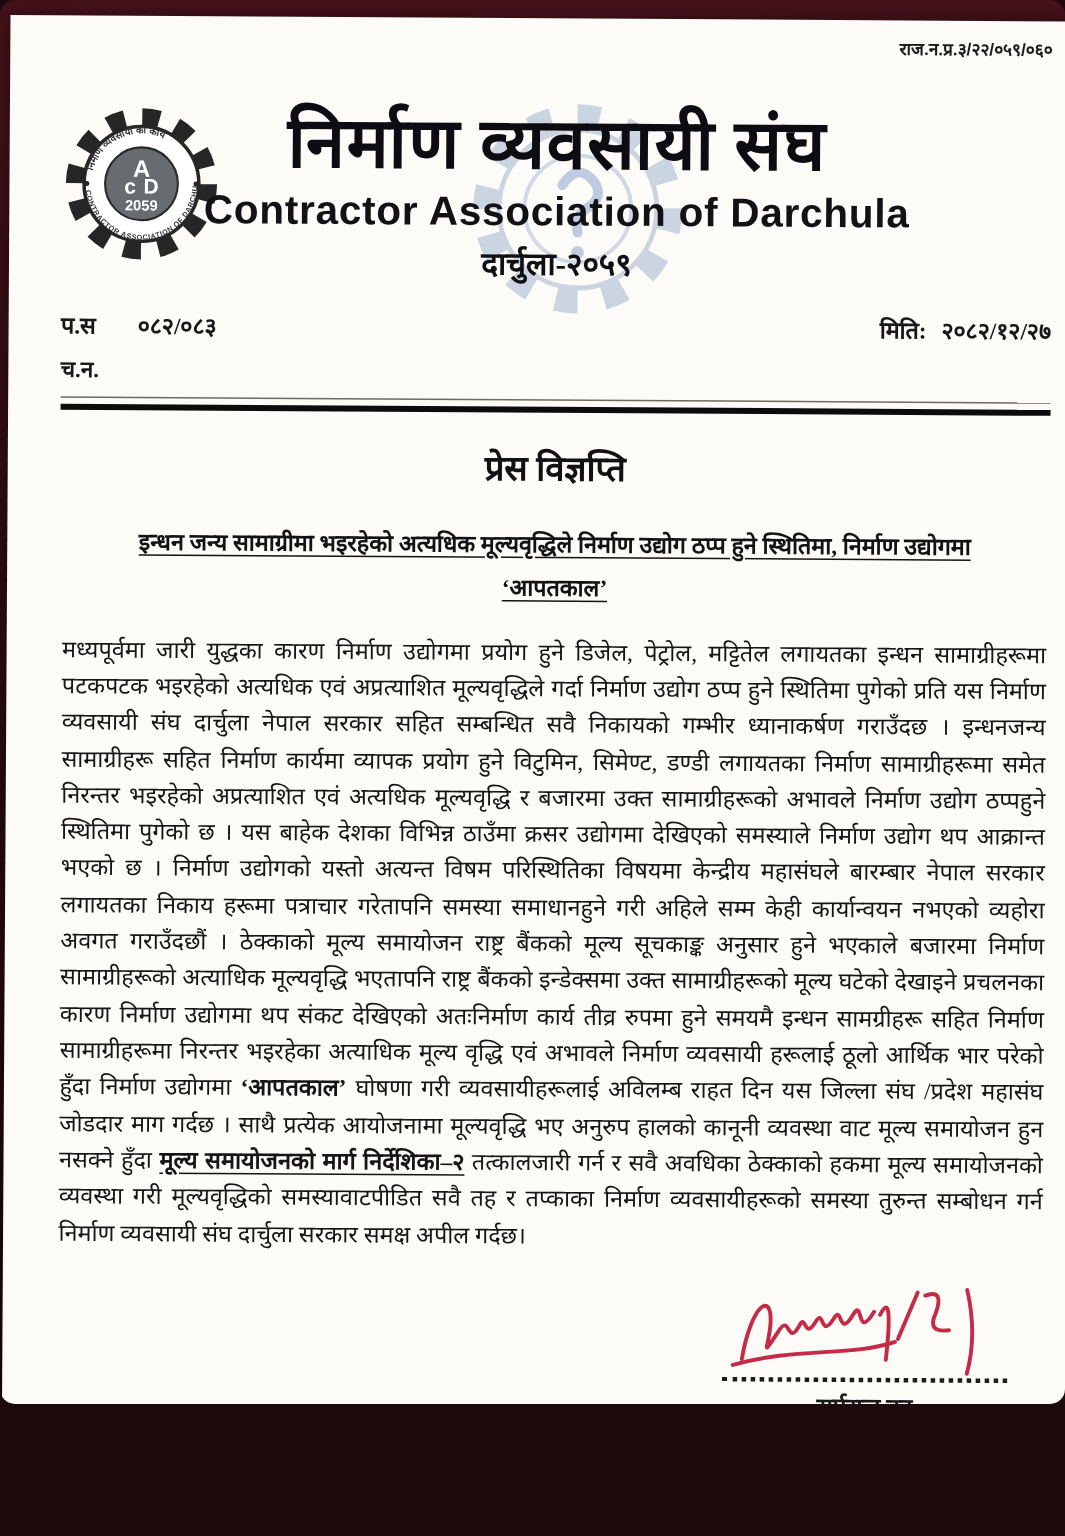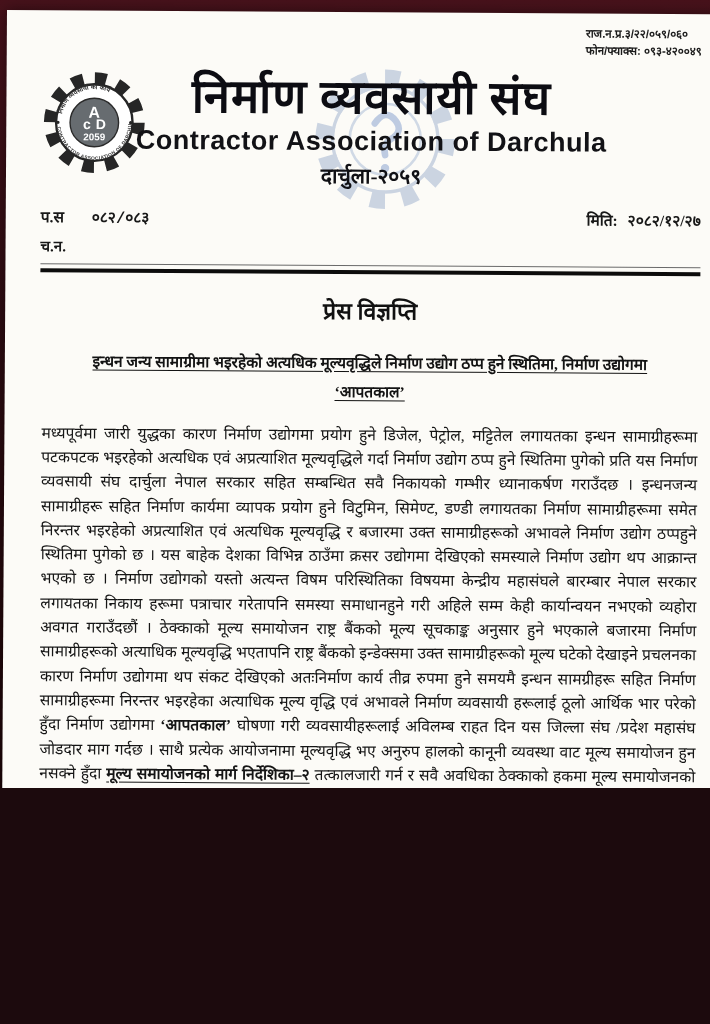--- a/index.html
+++ b/index.html
@@ -3,22 +3,23 @@
 <meta charset="utf-8">
 <style>
   html,body{margin:0;padding:0;}
   body{
     width:710px;height:1024px;
     font-family:"Liberation Serif","DejaVu Serif",serif;
     background:#1c0a0d;
     overflow:hidden;
   }
   .photo{
-    position:relative;width:710px;height:788px;overflow:hidden;
+    position:relative;width:710px;height:936px;overflow:hidden;
     background:linear-gradient(180deg,#47121b 0%,#2e0c12 40%,#1d0608 100%);
+    border-radius:10px;
   }
   .paper{
     position:absolute;left:7px;top:10px;width:736px;height:1008px;
     background:#fcfbf7;
     transform:rotate(0.35deg);transform-origin:0 0;
     box-shadow:0 0 14px rgba(0,0,0,.45);
     padding:10px 41px 0 35px;box-sizing:border-box;
     color:#181818;
   }
   
@@ -38,21 +39,21 @@
     font-family:"Liberation Sans","DejaVu Sans",sans-serif;
     font-size:27px;font-weight:900;color:#121216;margin-top:2px;
     letter-spacing:.5px;
   }
   .org-loc{font-size:21px;font-weight:700;margin-top:4px;color:#101014;}
   
   .ref-row{
     display:flex;justify-content:space-between;align-items:baseline;
     margin-top:18px;font-size:15.5px;font-weight:600;
   }
-  .ref-left span + span{margin-left:24px;font-family:Liberation Mono, monospace;}
+  .ref-left span + span{margin-left:24px;}
   .date-right span + span{margin-left:6px;text-align:right;}
   .chalani{font-size:15px;font-weight:600;margin-top:8px;}
   .rule{margin-top:8px;height:4px;border-top:1px solid #6a6a6a;border-bottom:4px solid #0c0c0c;}
   
   .press-title{text-align:center;font-size:23px;font-weight:700;margin-top:20px;color:#111;}
   .subject{
     text-align:center;font-size:15.5px;font-weight:700;line-height:1.9;
     margin-top:22px;color:#131313;
   }
   .subject span{text-decoration:underline;text-underline-offset:3px;}
@@ -82,21 +83,20 @@
   .stamp-title{font-size:23px;margin-top:2px;margin-left:-18px;}
 </style>
 </head>
 <body>
 
 <div class="photo">
   <div class="paper">
 
     <div class="contact">
       <div>राज.न.प्र.३/२२/०५९/०६०</div>
-      <div>फोन/फ्याक्स: ०९३-४२००४९</div>
     </div>
 
     <svg class="logo" width="112" height="112" viewBox="0 0 120 120">
       <circle cx="60" cy="60" r="46" fill="none" stroke="#262626" stroke-width="16" stroke-dasharray="12 12.08"></circle>
       <circle cx="60" cy="60" r="41" fill="#ffffff" stroke="#262626" stroke-width="2.5"></circle>
       <defs>
         <path id="arcTop" d="M 24,60 A 36,36 0 0 1 96,60"></path>
         <path id="arcBottom" d="M 20,60 A 40,40 0 0 0 100,60"></path>
       </defs>
       <text font-size="7" font-weight="bold" fill="#333333" font-family="Liberation Sans, DejaVu Sans, sans-serif">

